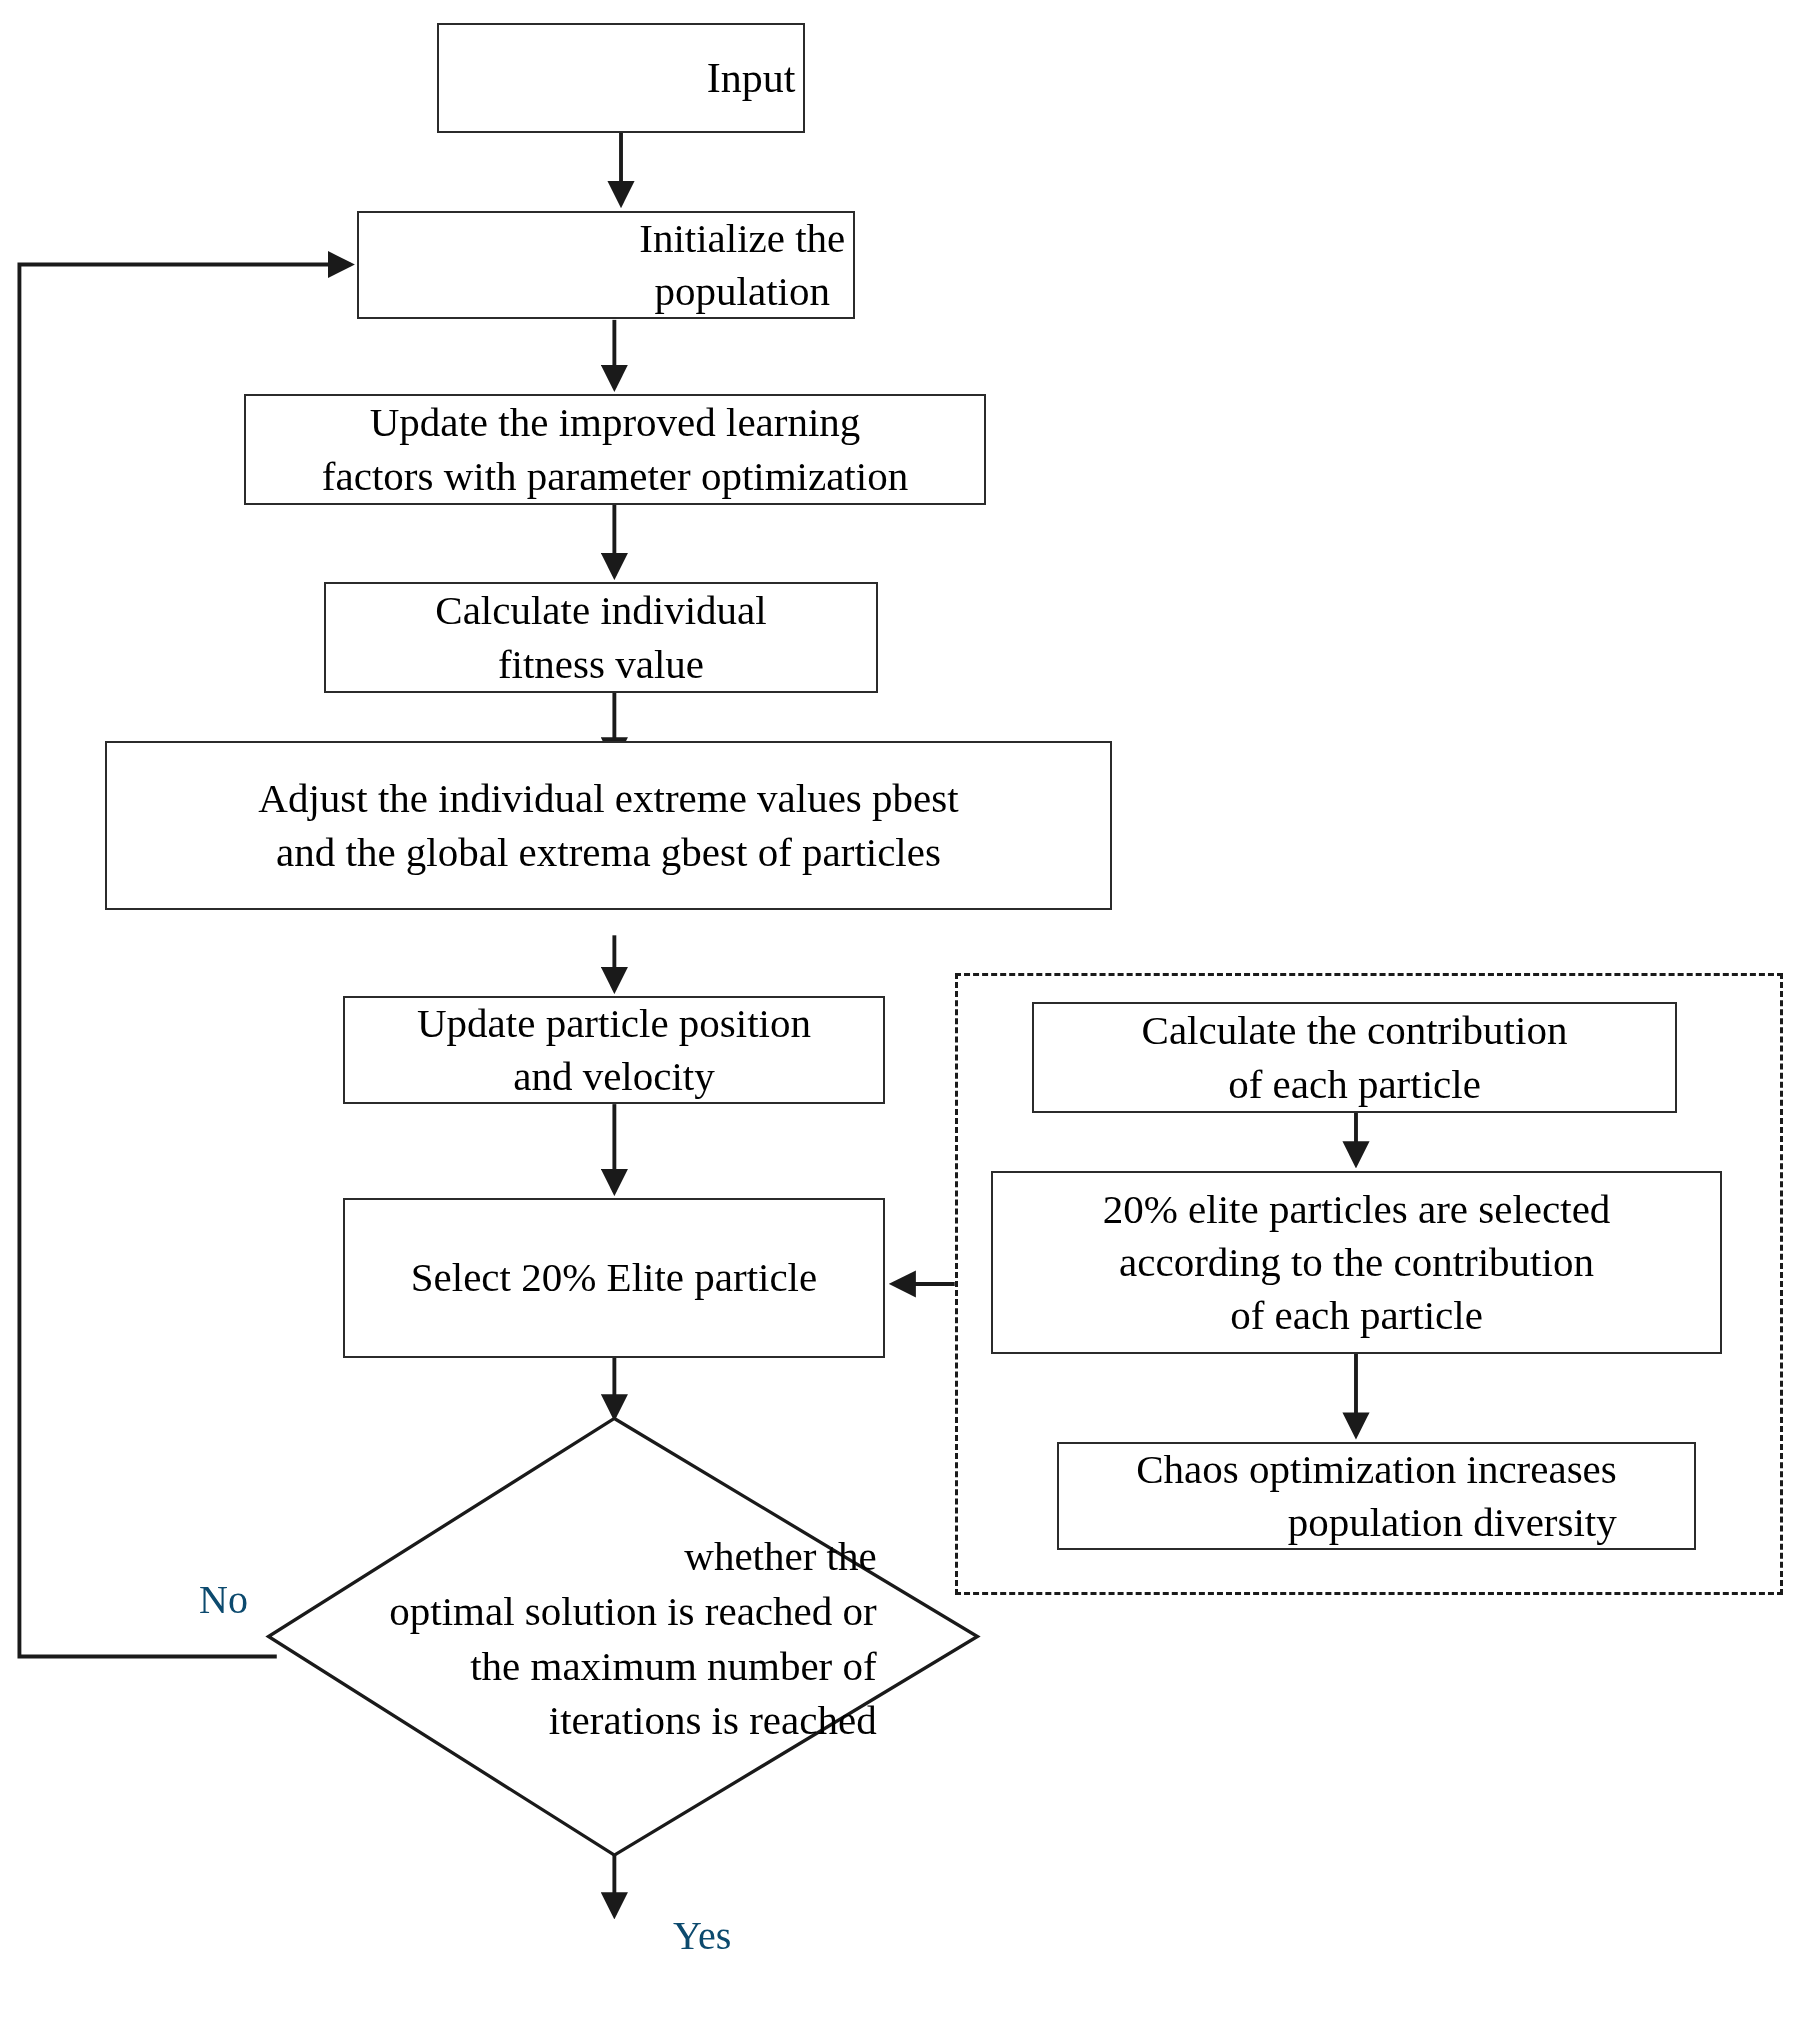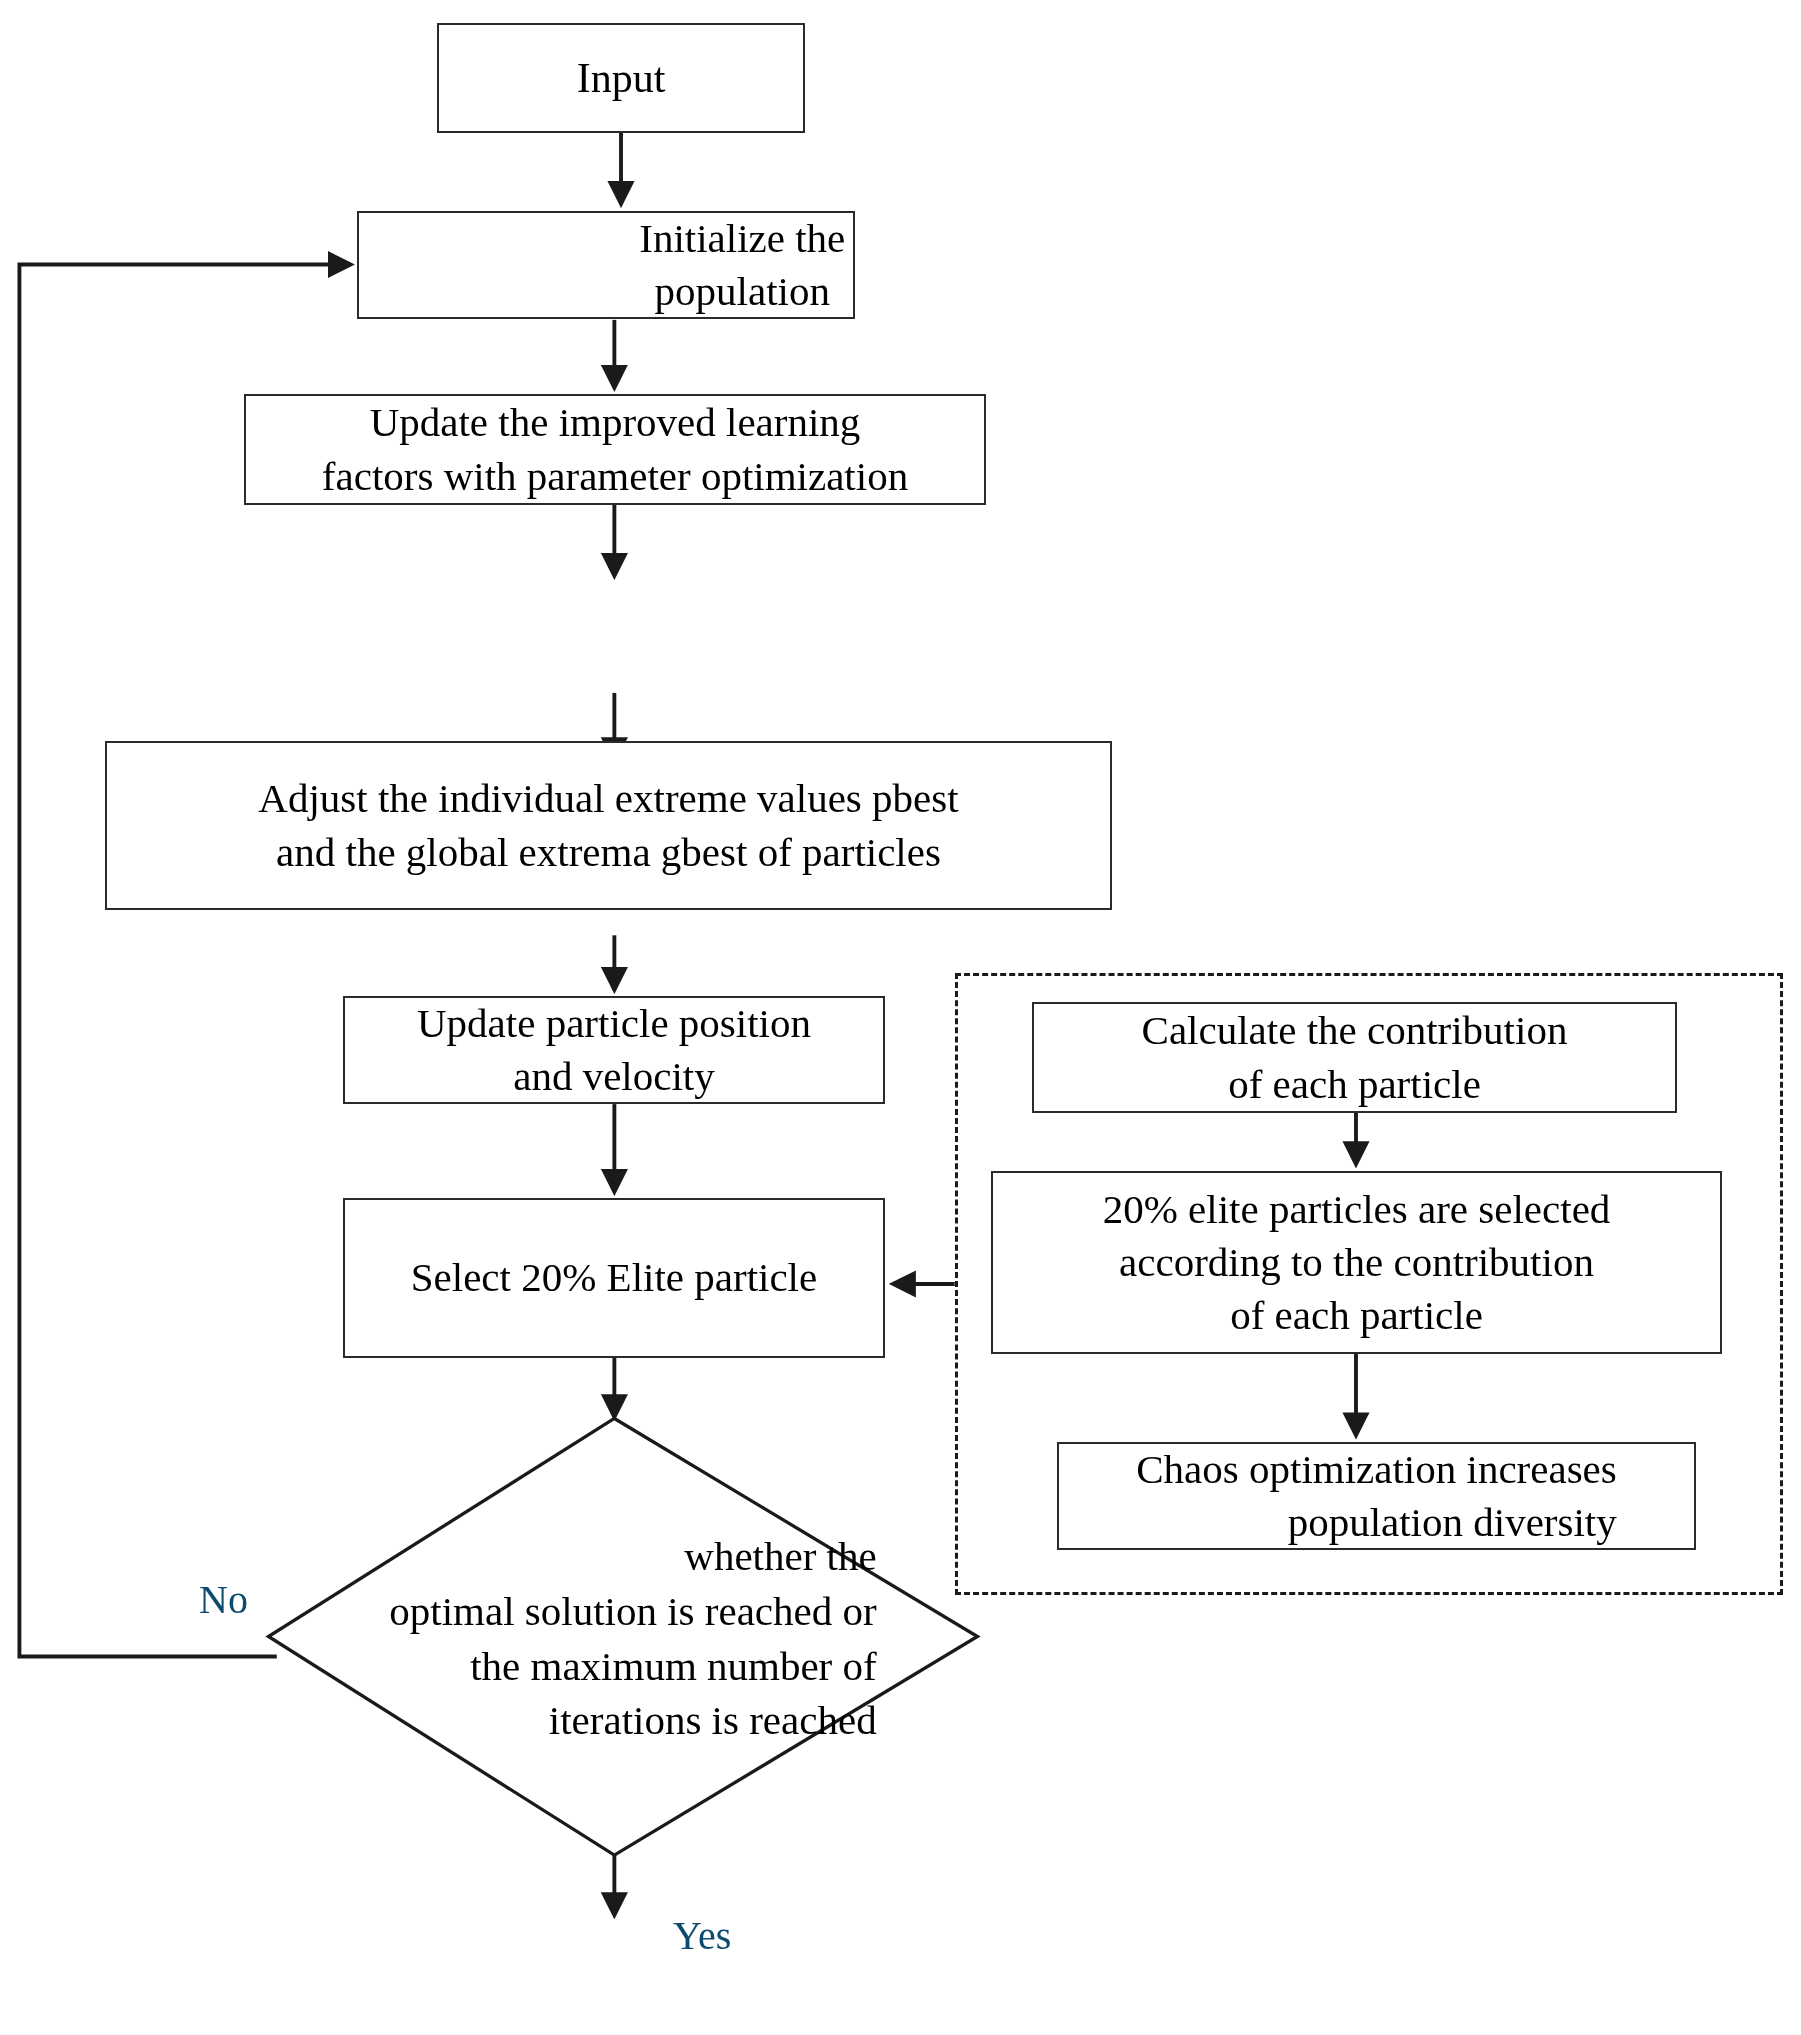--- a/index.html
+++ b/index.html
@@ -33,21 +33,21 @@
     justify-content: center;
     text-align: center;
     color: #000000;
     line-height: 1.30;
     padding: 3.3px 7.7px;
   }
   .node .txt {
     display: block;
     white-space: pre-line;
   }
-  .fs-big   { font-size: 42px; }
+  .fs-big   { font-size: 42px; justify-content: flex-end; }
   .fs-main  { font-size: 41px; }
   .dashed-group {
     position: absolute;
     box-sizing: border-box;
     border: 3.3px dashed #1a1a1a;
     background: transparent;
   }
   .diamond-label {
     position: absolute;
     display: flex;
@@ -115,20 +115,24 @@
   <div class="node fs-main" style="left:357px; top:211px; width:498px; height:108px;justify-content:flex-end;">
     <span class="txt">Initialize the
 population</span>
   </div>
 
   <div class="node fs-main" style="left:244px; top:394px; width:742px; height:111px;">
     <span class="txt">Update the improved learning
 factors with parameter optimization</span>
   </div>
 
+  <div class="node fs-main" style="left:324px; top:582px; width:554px; height:111px;">
+    <span class="txt">Calculate individual
+fitness value</span>
+  </div>
 
   <div class="node fs-main" style="left:105px; top:741px; width:1007px; height:169px;">
     <span class="txt">Adjust the individual extreme values pbest
 and the global extrema gbest of particles</span>
   </div>
 
   <div class="node fs-main" style="left:343px; top:996px; width:542px; height:108px;">
     <span class="txt">Update particle position
 and velocity</span>
   </div>

